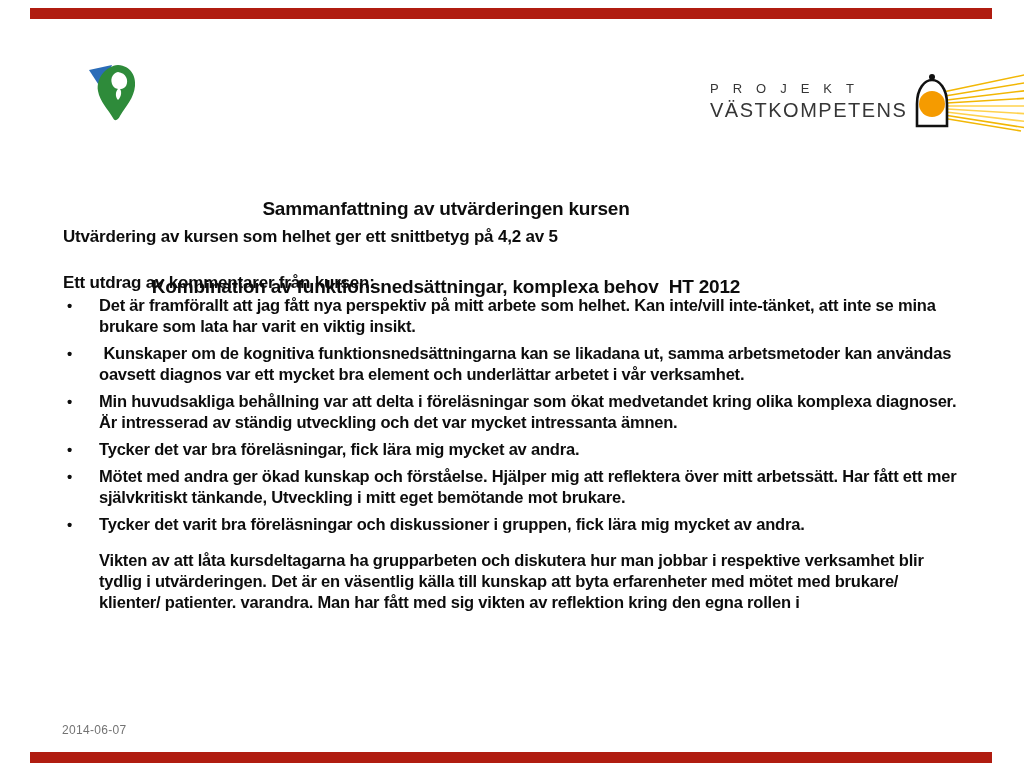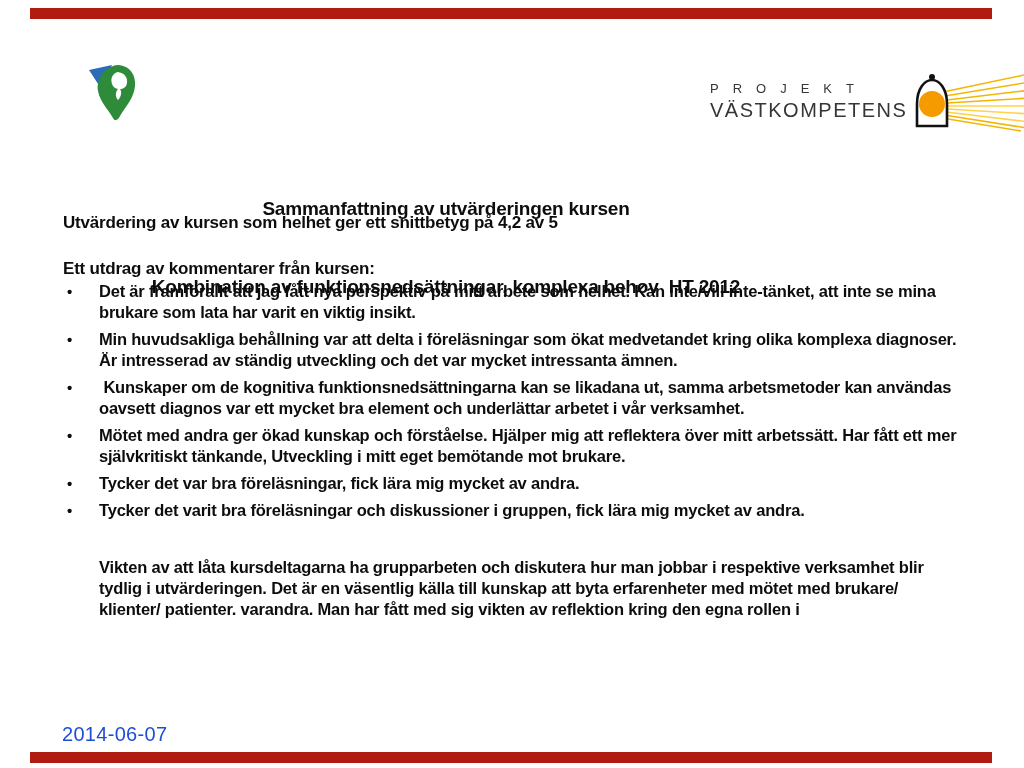--- a/index.html
+++ b/index.html
@@ -23,30 +23,30 @@
   .logo-projekt { position:absolute; left:710px; top:70px; display:flex; align-items:center; }
   .projekt-text { color:#363636; margin-right:6px; }
   .projekt-line1 { font-size:13px; letter-spacing:14px; line-height:18px; white-space:nowrap; }
   .projekt-line2 { font-size:20px; letter-spacing:1.5px; line-height:24px; white-space:nowrap; }
   .lamp-icon { width:118px; height:62px; flex:0 0 auto; }
 
   .title { position:absolute; left:0; top:144px; width:892px; text-align:center;
            font-size:19px; font-weight:bold; color:#0d0d0d; line-height:26px;
            letter-spacing:-0.2px; white-space:pre-wrap; }
 
-  .content { position:absolute; left:63px; top:212px; width:899px; color:#0d0d0d;
+  .content { position:absolute; left:63px; top:226px; width:899px; color:#0d0d0d;
              font-size:16.5px; font-weight:bold; line-height:21px; letter-spacing:-0.2px; }
   .intro   { margin-bottom:25px; font-size:17px; }
   .heading { margin-bottom:2px; font-size:17px; }
   ul.bullets { list-style:none; }
   ul.bullets li { position:relative; padding-left:36px; margin-bottom:6px; white-space:pre-wrap; }
   ul.bullets li::before { content:"\2022"; position:absolute; left:4px; top:0; font-size:15px; }
-  .closing { margin-top:36px; padding-left:36px; }
+  .closing { margin-top:15px; padding-left:36px; }
 
-  .date { position:absolute; left:62px; top:723px; font-size:20px; color:#1d4ed8;
+  .date { position:absolute; left:62px; top:723px; font-size:12px; color:#737373;
           letter-spacing:.3px; }
 </style>
 </head>
 <body>
 
 <div class="slide">
 
   <div class="bar bar-top"></div>
 
   <div class="logo-vgr">
@@ -88,24 +88,24 @@
   <div class="title">
     <div>Sammanfattning av utvärderingen kursen</div>
     <div>Kombination av funktionsnedsättningar, komplexa behov  HT 2012</div>
   </div>
 
   <div class="content">
     <p class="intro">Utvärdering av kursen som helhet ger ett snittbetyg på 4,2 av 5</p>
     <p class="heading">Ett utdrag av kommentarer från kursen:</p>
     <ul class="bullets">
       <li>Det är framförallt att jag fått nya perspektiv på mitt arbete som helhet. Kan inte/vill inte-tänket, att inte se mina brukare som lata har varit en viktig insikt.</li>
+      <li> Kunskaper om de kognitiva funktionsnedsättningarna kan se likadana ut, samma arbetsmetoder kan användas oavsett diagnos var ett mycket bra element och underlättar arbetet i vår verksamhet.</li>
       <li>Min huvudsakliga behållning var att delta i föreläsningar som ökat medvetandet kring olika komplexa diagnoser. Är intresserad av ständig utveckling och det var mycket intressanta ämnen.</li>
-      <li> Kunskaper om de kognitiva funktionsnedsättningarna kan se likadana ut, samma arbetsmetoder kan användas oavsett diagnos var ett mycket bra element och underlättar arbetet i vår verksamhet.</li>
+      <li>Tycker det var bra föreläsningar, fick lära mig mycket av andra.</li>
       <li>Mötet med andra ger ökad kunskap och förståelse. Hjälper mig att reflektera över mitt arbetssätt. Har fått ett mer självkritiskt tänkande, Utveckling i mitt eget bemötande mot brukare.</li>
-      <li>Tycker det var bra föreläsningar, fick lära mig mycket av andra.</li>
       <li>Tycker det varit bra föreläsningar och diskussioner i gruppen, fick lära mig mycket av andra.</li>
     </ul>
     <p class="closing">Vikten av att låta kursdeltagarna ha grupparbeten och diskutera hur man jobbar i respektive verksamhet blir tydlig i utvärderingen. Det är en väsentlig källa till kunskap att byta erfarenheter med mötet med brukare/ klienter/ patienter. varandra. Man har fått med sig vikten av reflektion kring den egna rollen i</p>
   </div>
 
   <div class="date">2014-06-07</div>
 
   <div class="bar bar-bottom"></div>
 
 </div>

